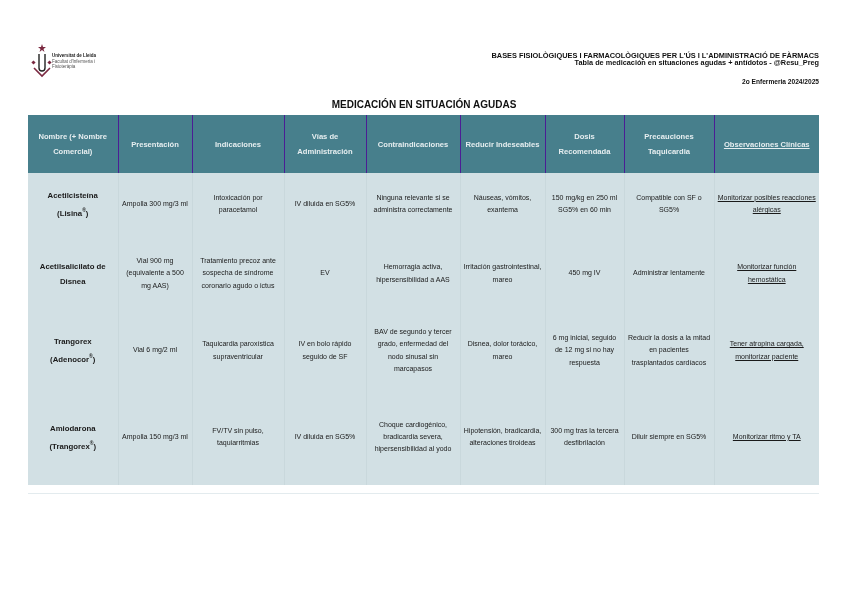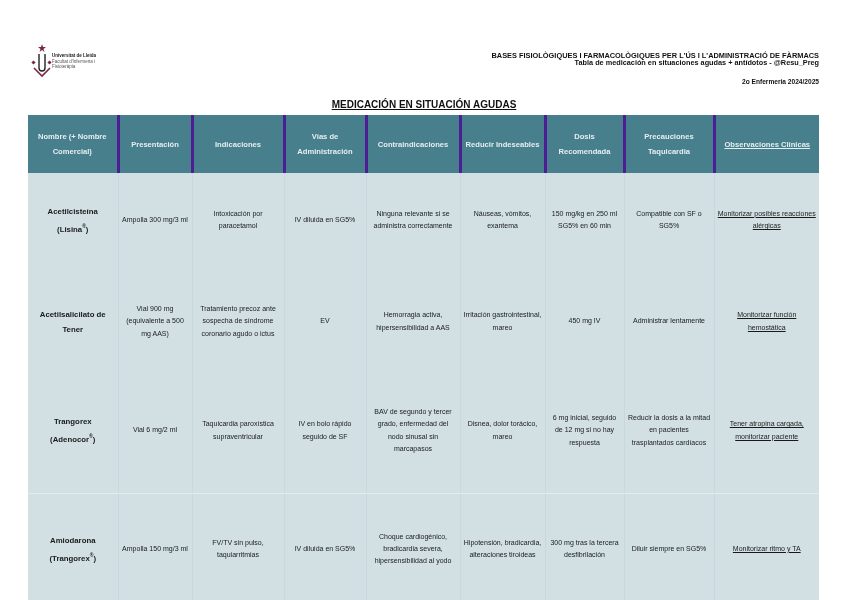--- a/index.html
+++ b/index.html
@@ -6,26 +6,26 @@
   body { width:848px; height:600px; background:#ffffff; position:relative; overflow:hidden;
          font-family:"Liberation Sans", sans-serif; color:#1a1a1a; }
   .logo { position:absolute; left:30px; top:42px; width:120px; height:36px; }
   .logo svg { position:absolute; left:0; top:0; }
   .logo-text { position:absolute; left:22px; top:11px; font-size:4.5px; line-height:5.5px; color:#555; }
   .logo-text div:first-child { color:#222; font-weight:bold; }
   .hdr { position:absolute; right:29px; text-align:right; font-size:7.4px; color:#111; white-space:nowrap; }
   .hdr.h1 { top:51px; font-weight:bold; }
   .hdr.h2 { top:58px; font-weight:bold; font-size:7.3px; }
   .hdr.h3 { top:78px; font-size:6.6px; font-weight:bold; }
-  .title { position:absolute; left:0; width:848px; top:99px; text-align:center; font-size:10px; font-weight:bold; color:#111;text-decoration:underline; }
+  .title { position:absolute; left:0; width:848px; top:99px; text-align:center; font-size:10px; font-weight:bold; color:#111; }
   table { position:absolute; left:28px; top:115px; width:791px; border-collapse:collapse; table-layout:fixed; }
   th { background:#477f8c; color:#e6eef0; font-size:7.6px; font-weight:bold; line-height:15px; height:58px;
-       border-right:3px solid #4c1d95; text-align:center; vertical-align:middle; padding:0 3px; }
+       border-right:1px solid #4c1d95; text-align:center; vertical-align:middle; padding:0 3px; }
   td { background:#d2e0e4; font-size:7px; line-height:12.3px; text-align:center; vertical-align:middle;
-       border-right:1px solid #c9d8dc; padding:16px 3px; color:#1a1a1a; }
+       border-right:1px solid #c9d8dc; padding:0 3px; color:#1a1a1a; }
   td.name { font-size:7.8px; font-weight:bold; line-height:15px; }
   th:last-child, td:last-child { border-right:none;text-decoration:underline; }
   tr.r1 td { height:62px; }
   tr.r2 td { height:77px; }
   tr.r3 td { height:77px; }
   tr.r4 td { height:96px; }
   .bottom-line { position:absolute; left:28px; top:493px; width:791px; height:1px; background:#e3ebee; }
   sup { font-size:5px; }
 </style>
 </head>
@@ -83,21 +83,21 @@
       <td>Ampolla 300 mg/3 ml</td>
       <td>Intoxicación por paracetamol</td>
       <td>IV diluida en SG5%</td>
       <td>Ninguna relevante si se administra correctamente</td>
       <td>Náuseas, vómitos, exantema</td>
       <td>150 mg/kg en 250 ml SG5% en 60 min</td>
       <td>Compatible con SF o SG5%</td>
       <td>Monitorizar posibles reacciones alérgicas</td>
     </tr>
     <tr class="r2">
-      <td class="name">Acetilsalicilato de Tener</td>
+      <td class="name">Acetilsalicilato de Disnea</td>
       <td>Vial 900 mg (equivalente a 500 mg AAS)</td>
       <td>Tratamiento precoz ante sospecha de síndrome coronario agudo o ictus</td>
       <td>EV</td>
       <td>Hemorragia activa, hipersensibilidad a AAS</td>
       <td>Irritación gastrointestinal, mareo</td>
       <td>450 mg IV</td>
       <td>Administrar lentamente</td>
       <td>Monitorizar función hemostática</td>
     </tr>
     <tr class="r3">

